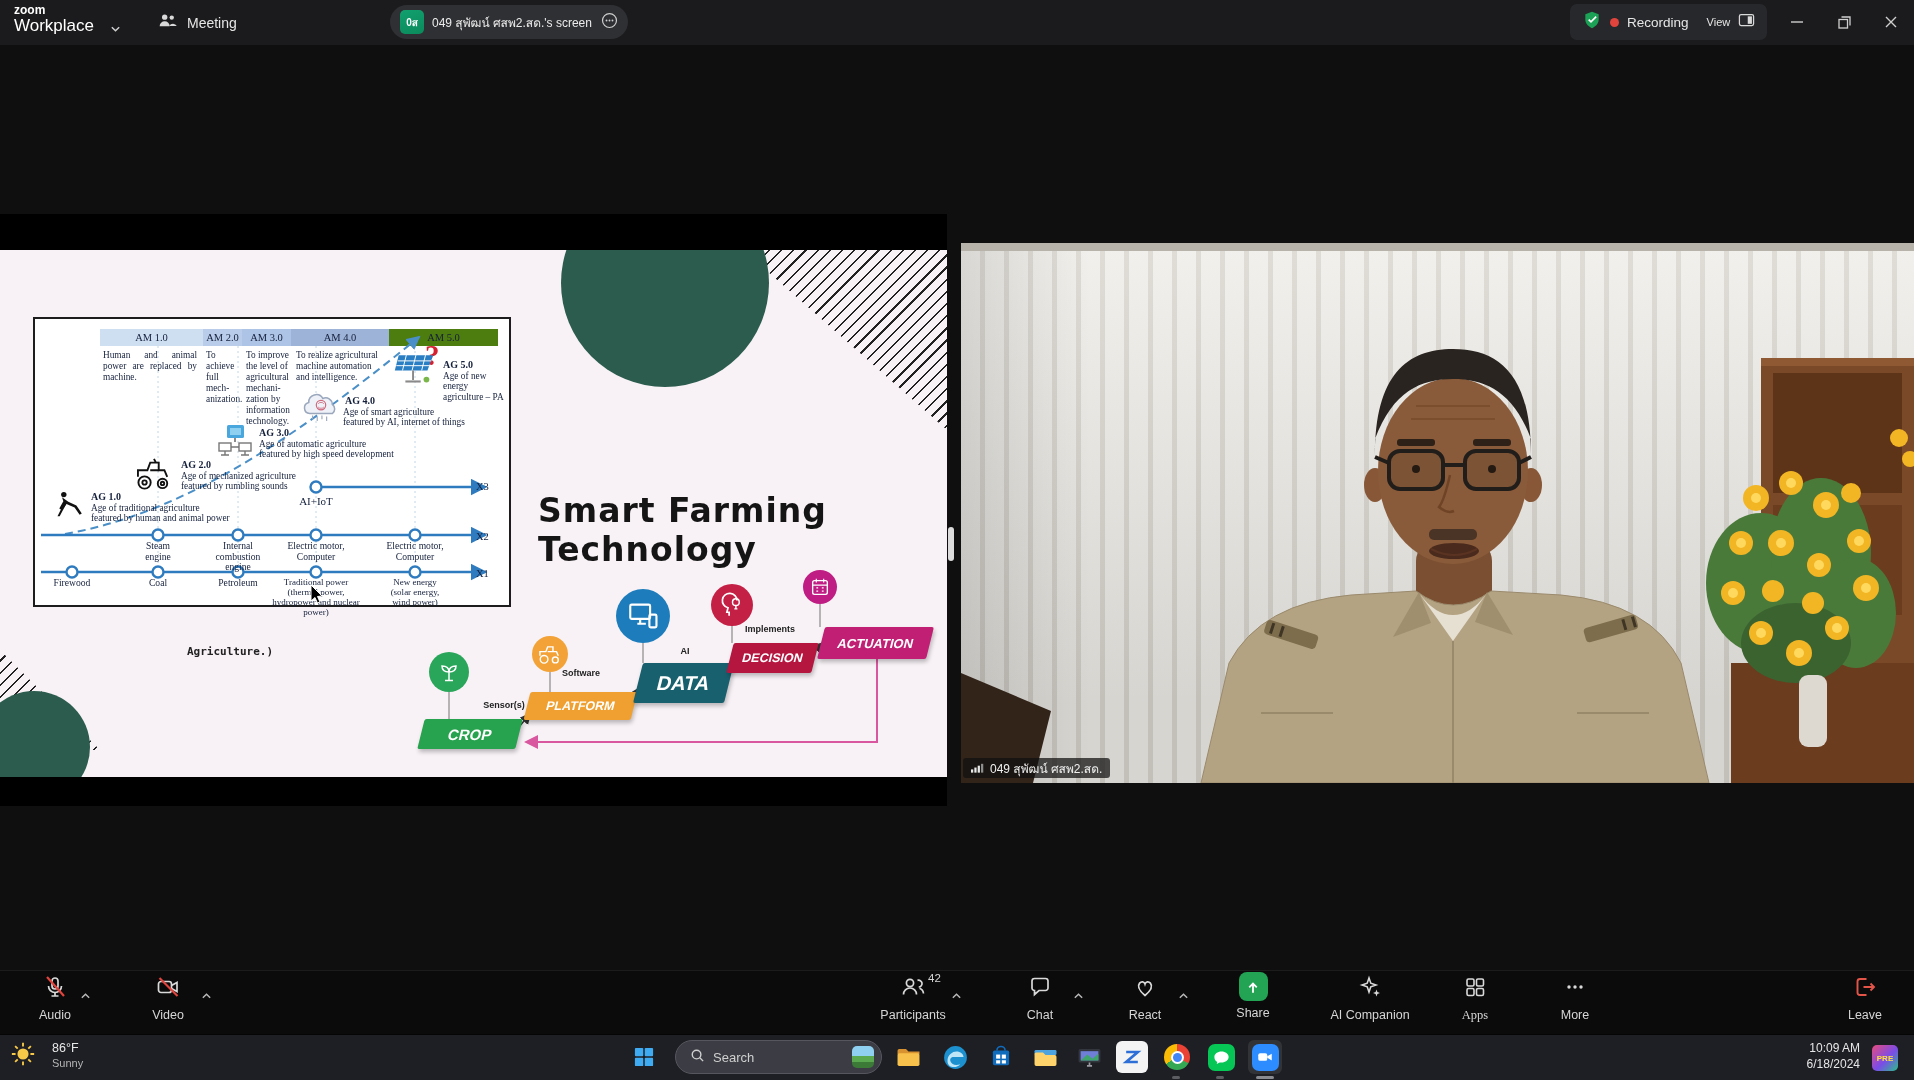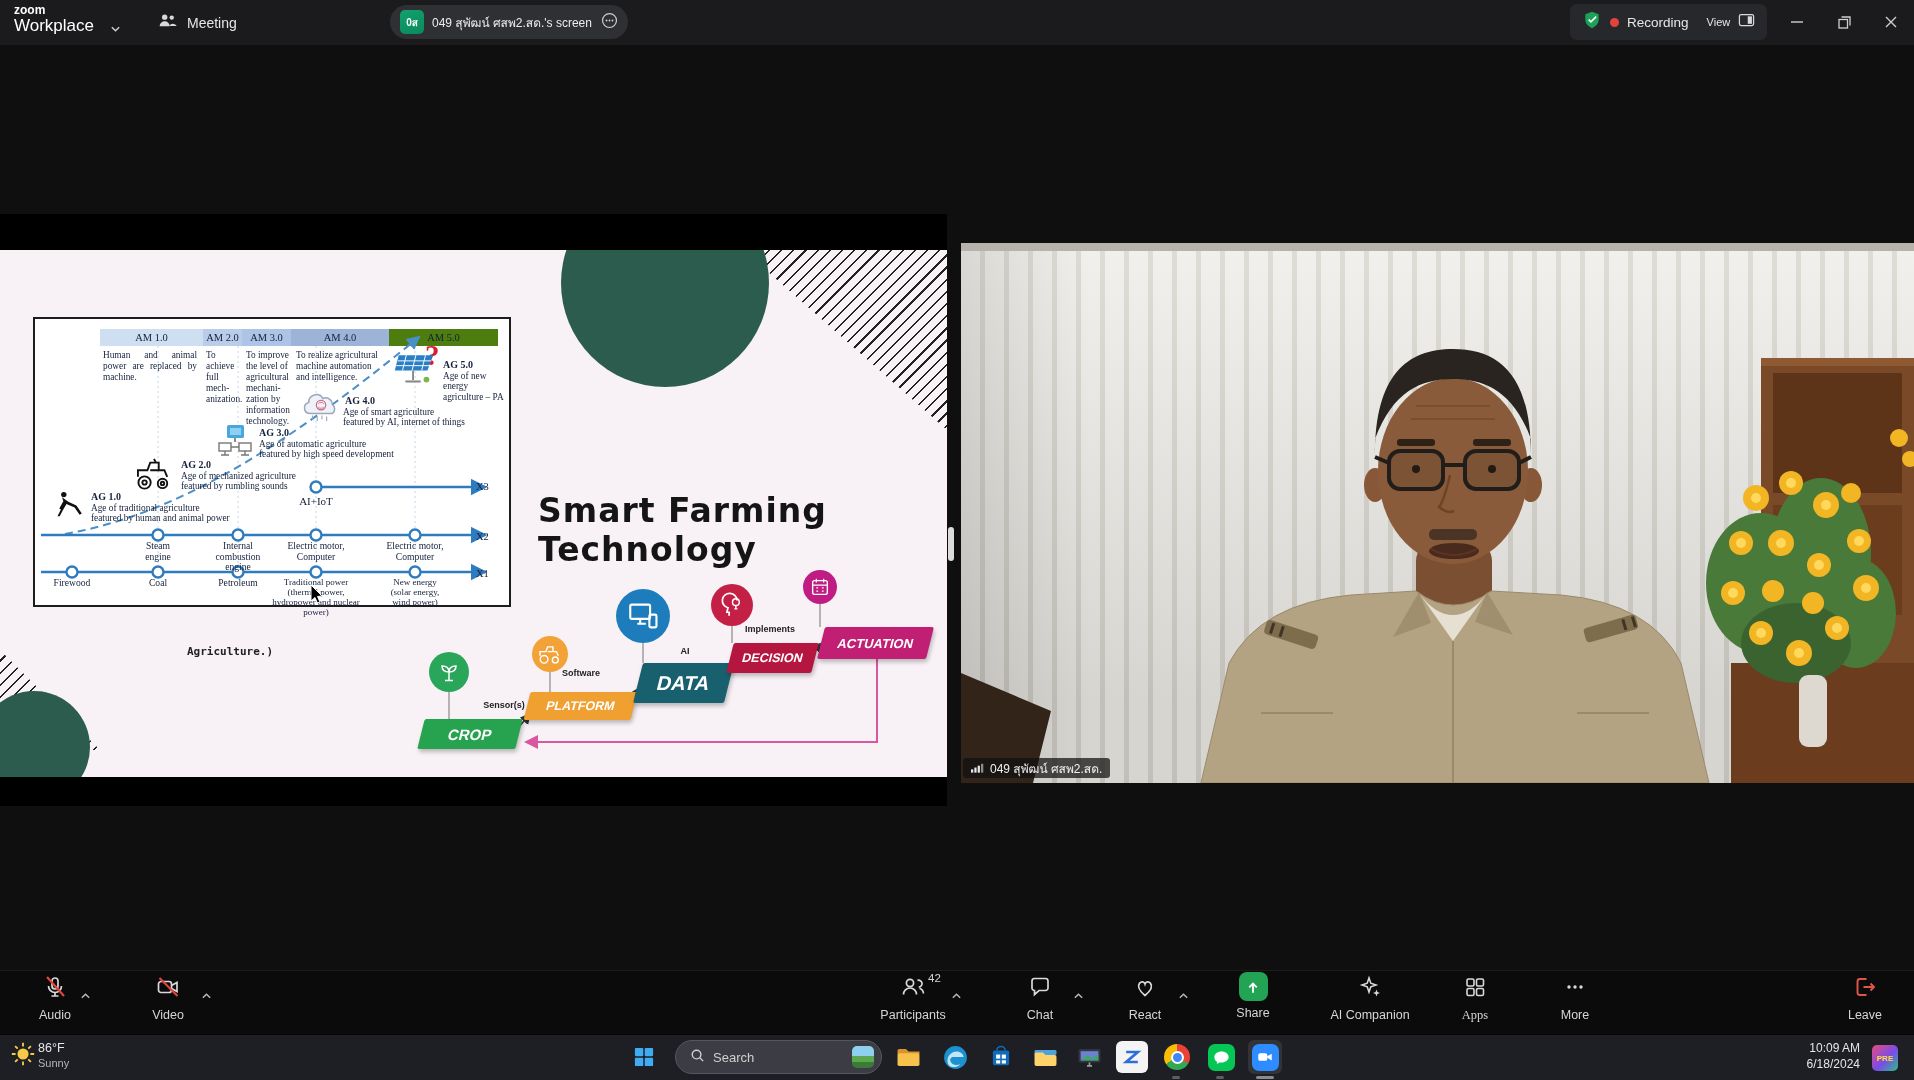--- a/index.html
+++ b/index.html
@@ -644,21 +644,21 @@
       <svg viewBox="0 0 24 24" width="24" height="24">
           <path d="M13.5 4H7a2.5 2.5 0 0 0-2.5 2.5v11A2.5 2.5 0 0 0 7 20h6.5" fill="none" stroke="#e35449" stroke-width="1.9"></path>
           <path d="M10.5 12H21M17.5 8.5L21 12l-3.5 3.5" fill="none" stroke="#e35449" stroke-width="1.9"></path>
         </svg>
     </span>
     <span class="tlabel">Leave</span>
   </div>
 
   <div id="taskbar" class="a"></div>
 
-  <div class="a" style="left:10px;top:1041px;display:flex;align-items:flex-start;gap:2px;">
+  <div class="a" style="left:10px;top:1041px;display:flex;align-items:flex-start;gap:16px;">
     <span>
       <svg viewBox="0 0 28 28" width="26" height="26">
           <circle cx="14" cy="14" r="6" fill="#f7c948"></circle>
           <g stroke="#f7c948" stroke-width="2">
             <path d="M14 2v4M14 22v4M2 14h4M22 14h4M5.5 5.5l2.8 2.8M19.7 19.7l2.8 2.8M5.5 22.5l2.8-2.8M19.7 8.3l2.8-2.8"></path>
           </g>
         </svg>
     </span>
     <span style="display:flex;flex-direction:column;line-height:1.25;">
       <span style="font-size:12.5px;color:#e8e8e8;">86°F</span>

